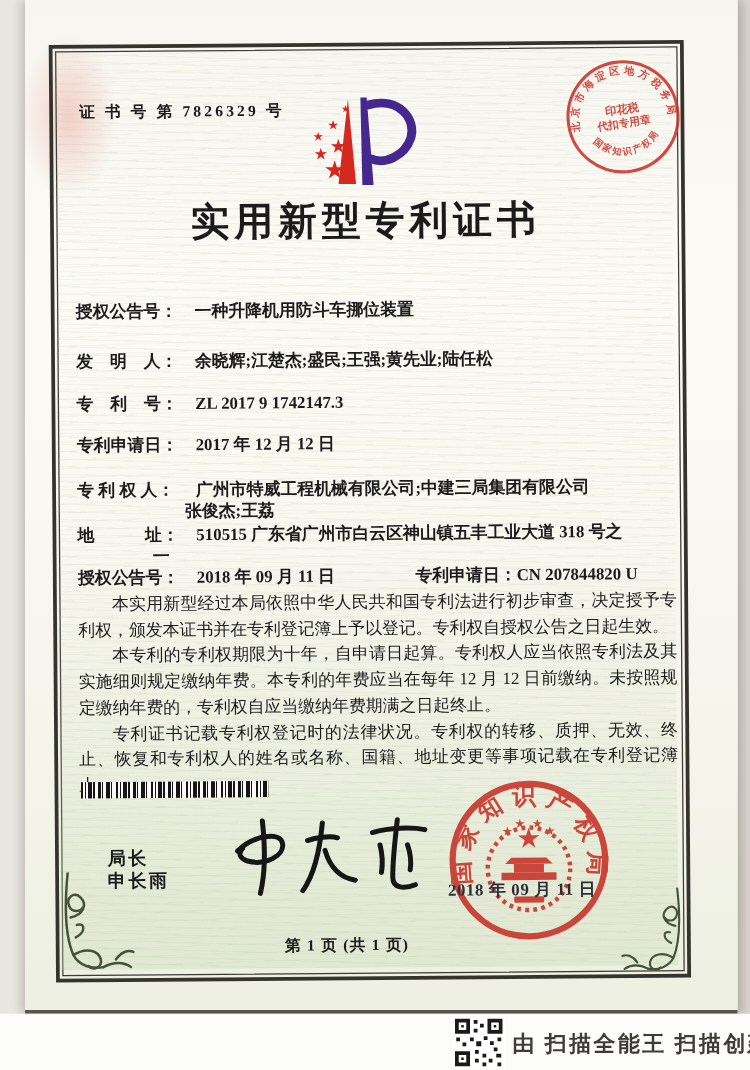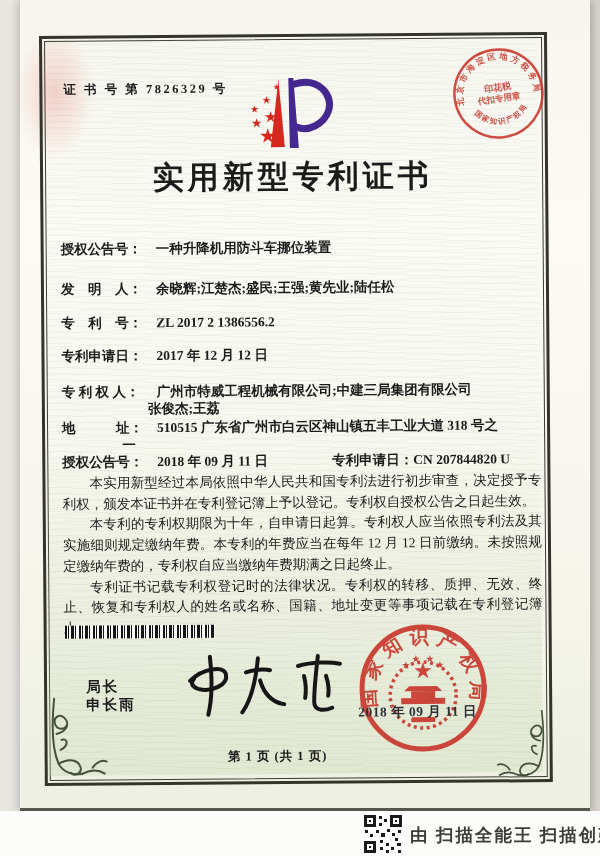--- a/index.html
+++ b/index.html
@@ -120,21 +120,21 @@
 
     <div class="title">实用新型专利证书</div>
 
     <div class="row" style="top:239px">
       <span class="lbl">授权公告号：</span><span class="val">一种升降机用防斗车挪位装置</span>
     </div>
     <div class="row" style="top:279px">
       <span class="lbl">发　明　人：</span><span class="val">余晓辉;江楚杰;盛民;王强;黄先业;陆任松</span>
     </div>
     <div class="row" style="top:313px">
-      <span class="lbl">专　利　号：</span><span class="val">ZL 2017 2 1386556.2</span>
+      <span class="lbl">专　利　号：</span><span class="val">ZL 2017 9 1742147.3</span>
     </div>
     <div class="row" style="top:346px">
       <span class="lbl">专利申请日：</span><span class="val">2017 年 12 月 12 日</span>
     </div>
     <div class="row" style="top:382px">
       <span class="lbl">专 利 权 人：</span><span class="val">广州市特威工程机械有限公司;中建三局集团有限公司</span>
     </div>
     <div class="cont" style="left:148px;top:399px">张俊杰;王荔</div>
     <div class="row" style="top:418px">
       <span class="lbl">地　　　址：</span><span class="val">510515 广东省广州市白云区神山镇五丰工业大道 318 号之</span>

